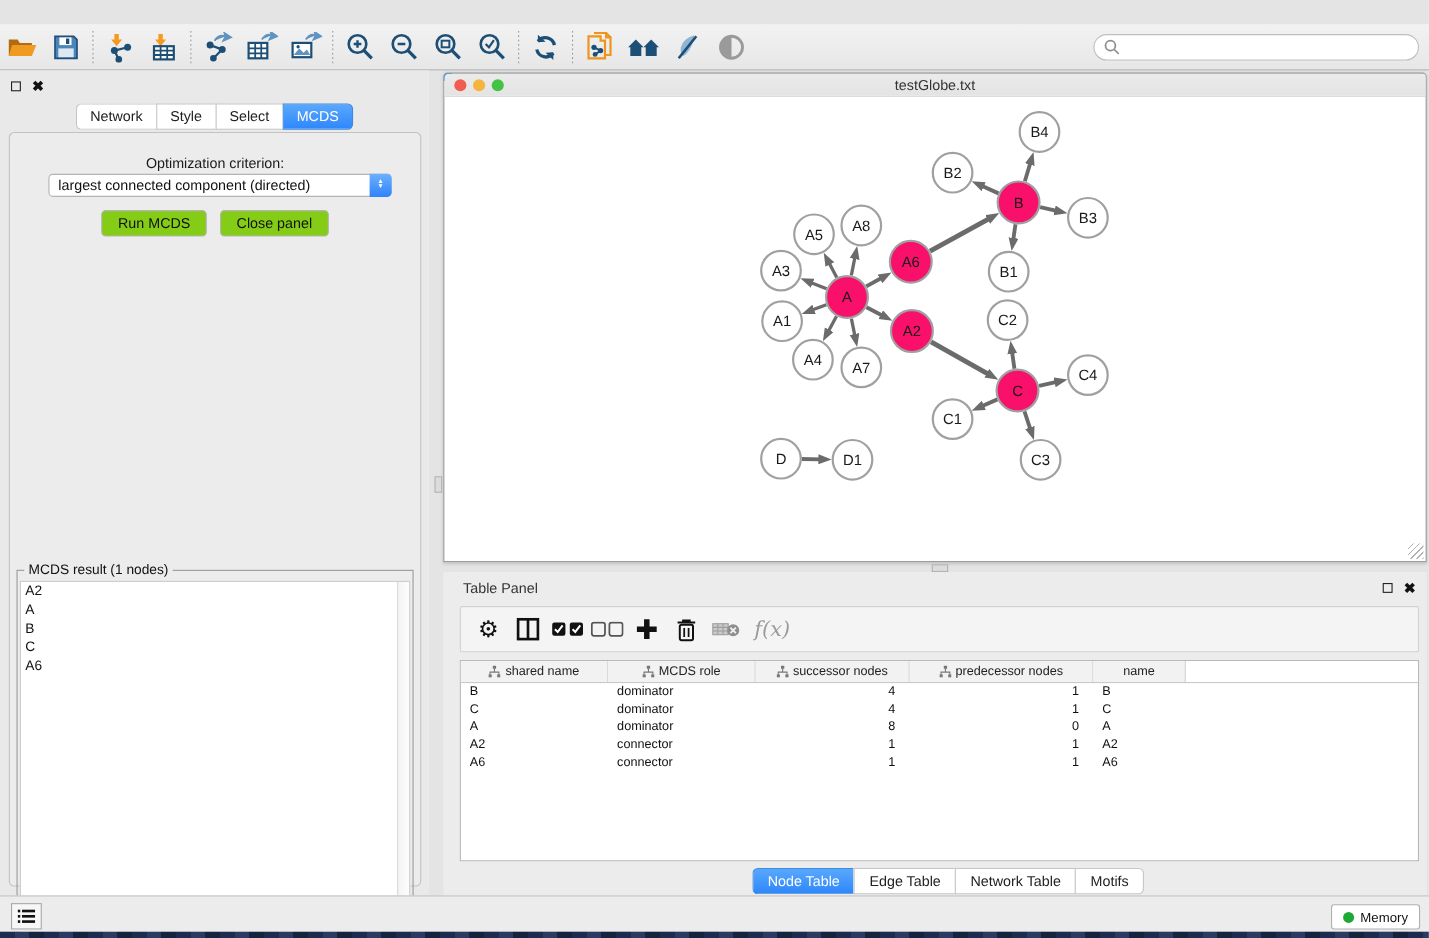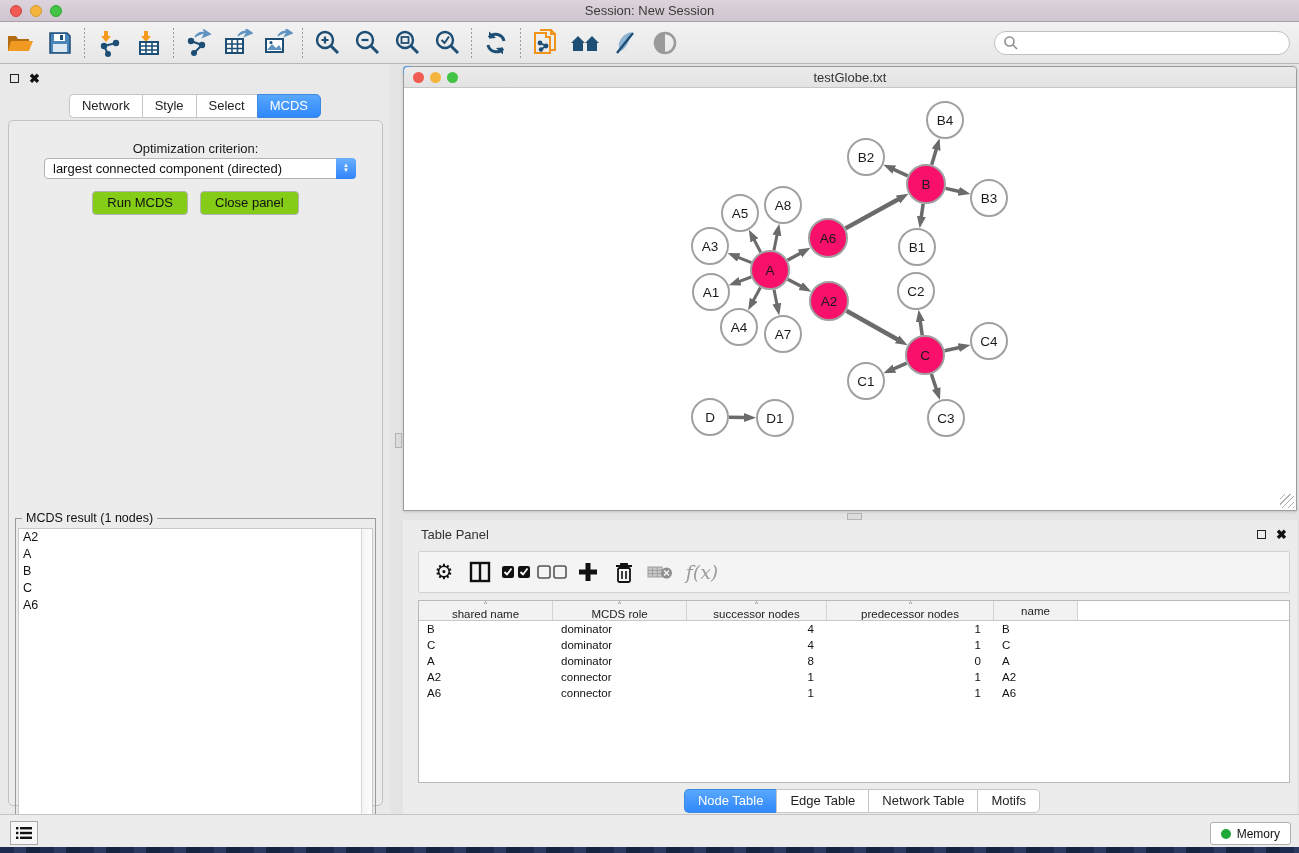--- a/index.html
+++ b/index.html
@@ -82,21 +82,21 @@
   .tpanel { position:absolute; left:403px; top:520px; width:894px; height:295px; background:#ececec; }
   .tp-toolbar { position:absolute; left:15px; top:31px; width:872px; height:42px; background:#f4f4f4;
     border:1px solid #d2d2d2; border-radius:2px; display:flex; align-items:center; padding-left:10px; gap:6px; }
   .tp-ico { width:30px; height:32px; display:flex; align-items:center; justify-content:center; }
   .gear-glyph { font-size:21px; color:#111; font-family:"DejaVu Sans",sans-serif; }
   .fx-glyph { font-size:19px; color:#9b9b9b; font-style:italic; font-family:"DejaVu Serif",serif; }
   .datatable { position:absolute; left:15px; top:80px; width:872px; height:183px; background:#fff;
     border:1px solid #b9b9b9; font-size:11.5px; color:#111; }
   .thead { display:flex; height:20px; border-bottom:1px solid #c9c9c9; background:#fff; }
   .th { background:#f2f2f2; border-right:1px solid #d4d4d4; display:flex; align-items:center;
-    justify-content:center; gap:4px; color:#222;flex-direction:column; }
+    justify-content:center; gap:4px; color:#222; }
   .th.noicon { }
   .trow { display:flex; height:16px; align-items:center; }
   .td { padding:0 8px; white-space:nowrap; overflow:hidden; }
   .td.num { text-align:right; padding-right:13px; }
   .c0 { width:134px; } .c1 { width:134px; } .c2 { width:140px; } .c3 { width:167px; } .c4 { width:84px; }
   .tp-tabs { position:absolute; left:12px; top:269px; width:100%; display:flex; justify-content:center;text-align:right; }
   .tp-tab { font-size:13px; color:#222; background:#fff; border:1px solid #c6c6c6; border-right:none;
     padding:3px 13px 4px; }
   .tp-tab:first-child { border-radius:5px 0 0 5px; }
   .tp-tab:last-child { border-radius:0 5px 5px 0; border-right:1px solid #c6c6c6; }
@@ -114,28 +114,20 @@
   .desktop-strip { position:absolute; left:0; top:847px; width:1299px; height:6px;
     background:repeating-linear-gradient(90deg,#1d2c4e 0 14px,#2a3a60 14px 26px,#16233f 26px 40px); }
 
   svg text { font-family:"Liberation Sans",sans-serif; }
 </style>
 </head>
 <body>
 
 <div id="app">
 
-  <div class="titlebar">
-    <div class="lights">
-      <div class="light red"></div>
-      <div class="light yellow"></div>
-      <div class="light green"></div>
-    </div>
-    <div class="title">Session: New Session</div>
-  </div>
 
   <div class="toolbar">
     <div class="tb-btn">
       <svg width="30" height="26" viewBox="0 0 30 26">
         <path d="M3 6 L11 6 L13 9 L24 9 L24 21 L3 21 Z" fill="#b36b12"></path>
         <path d="M6 11 L28 11 L24 21 L3 21 Z" fill="#f09a22"></path>
       </svg>
     </div>
     <div class="tb-btn">
       <svg width="26" height="26" viewBox="0 0 26 26">

